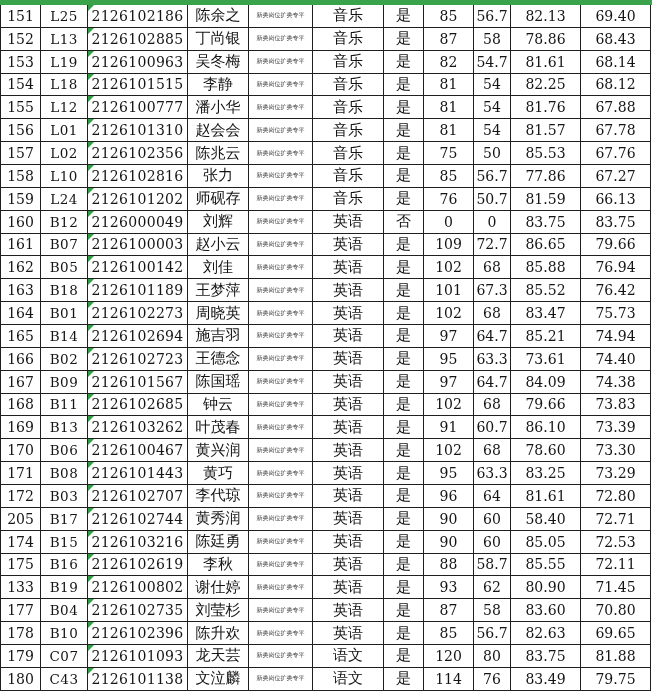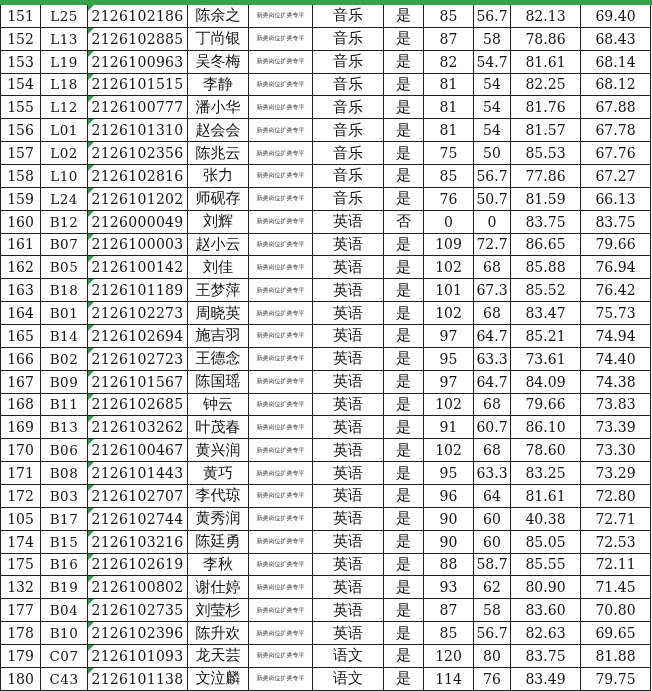--- a/index.html
+++ b/index.html
@@ -343,30 +343,30 @@
           <td class="c-name">李代琼</td>
           <td class="c-note">新类岗位扩类专平</td>
           <td class="c-subj">英语</td>
           <td class="c-flag">是</td>
           <td class="c-num">96</td>
           <td class="c-num">64</td>
           <td class="c-num">81.61</td>
           <td class="c-num">72.80</td>
         </tr>
         <tr>
-          <td class="c-no">105</td>
+          <td class="c-no">205</td>
           <td class="c-code">B17</td>
           <td class="c-id">2126102744</td>
           <td class="c-name">黄秀润</td>
           <td class="c-note">新类岗位扩类专平</td>
           <td class="c-subj">英语</td>
           <td class="c-flag">是</td>
           <td class="c-num">90</td>
           <td class="c-num">60</td>
-          <td class="c-num">40.38</td>
+          <td class="c-num">58.40</td>
           <td class="c-num">72.71</td>
         </tr>
         <tr>
           <td class="c-no">174</td>
           <td class="c-code">B15</td>
           <td class="c-id">2126103216</td>
           <td class="c-name">陈廷勇</td>
           <td class="c-note">新类岗位扩类专平</td>
           <td class="c-subj">英语</td>
           <td class="c-flag">是</td>
@@ -382,21 +382,21 @@
           <td class="c-name">李秋</td>
           <td class="c-note">新类岗位扩类专平</td>
           <td class="c-subj">英语</td>
           <td class="c-flag">是</td>
           <td class="c-num">88</td>
           <td class="c-num">58.7</td>
           <td class="c-num">85.55</td>
           <td class="c-num">72.11</td>
         </tr>
         <tr>
-          <td class="c-no">132</td>
+          <td class="c-no">133</td>
           <td class="c-code">B19</td>
           <td class="c-id">2126100802</td>
           <td class="c-name">谢仕婷</td>
           <td class="c-note">新类岗位扩类专平</td>
           <td class="c-subj">英语</td>
           <td class="c-flag">是</td>
           <td class="c-num">93</td>
           <td class="c-num">62</td>
           <td class="c-num">80.90</td>
           <td class="c-num">71.45</td>

